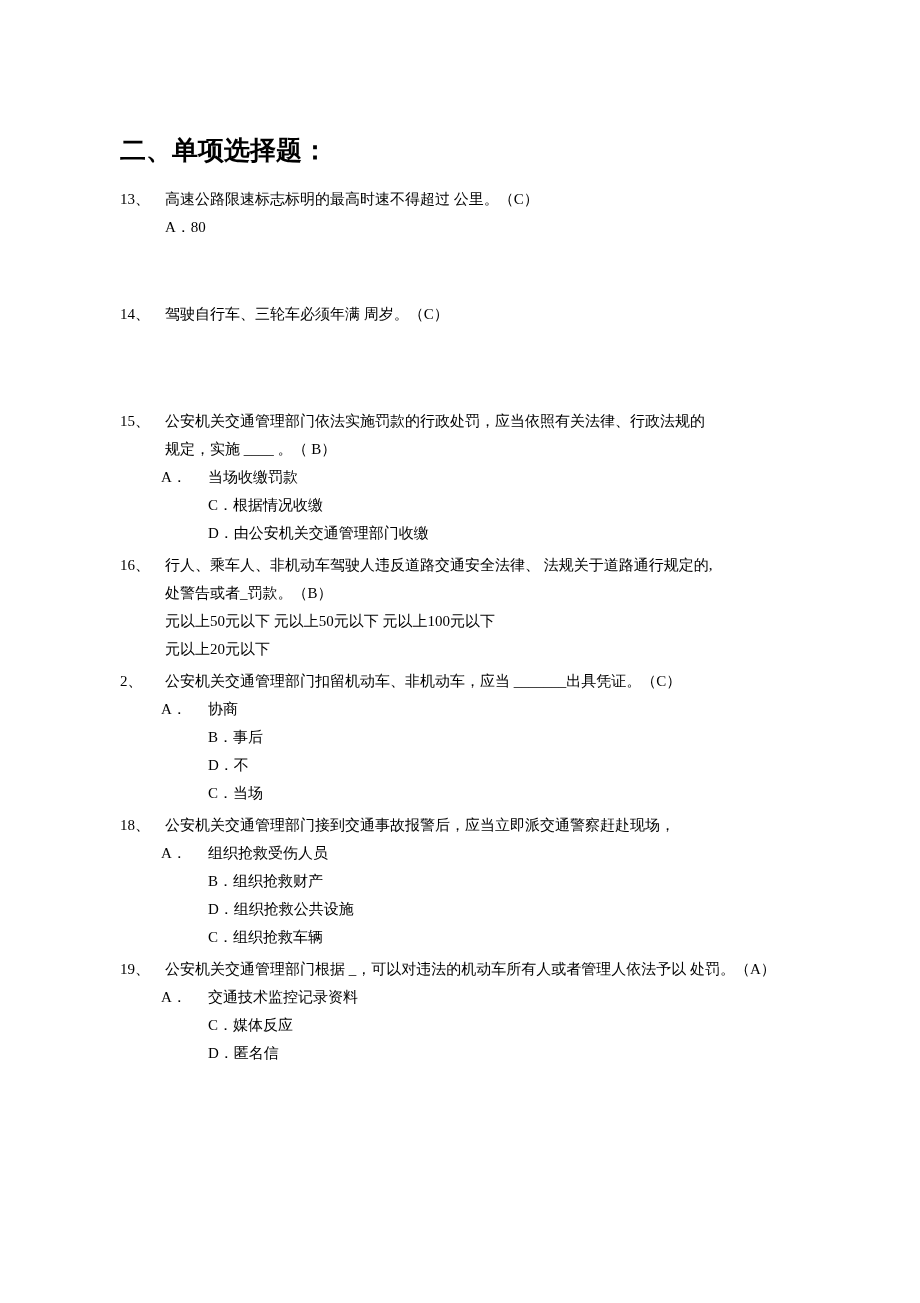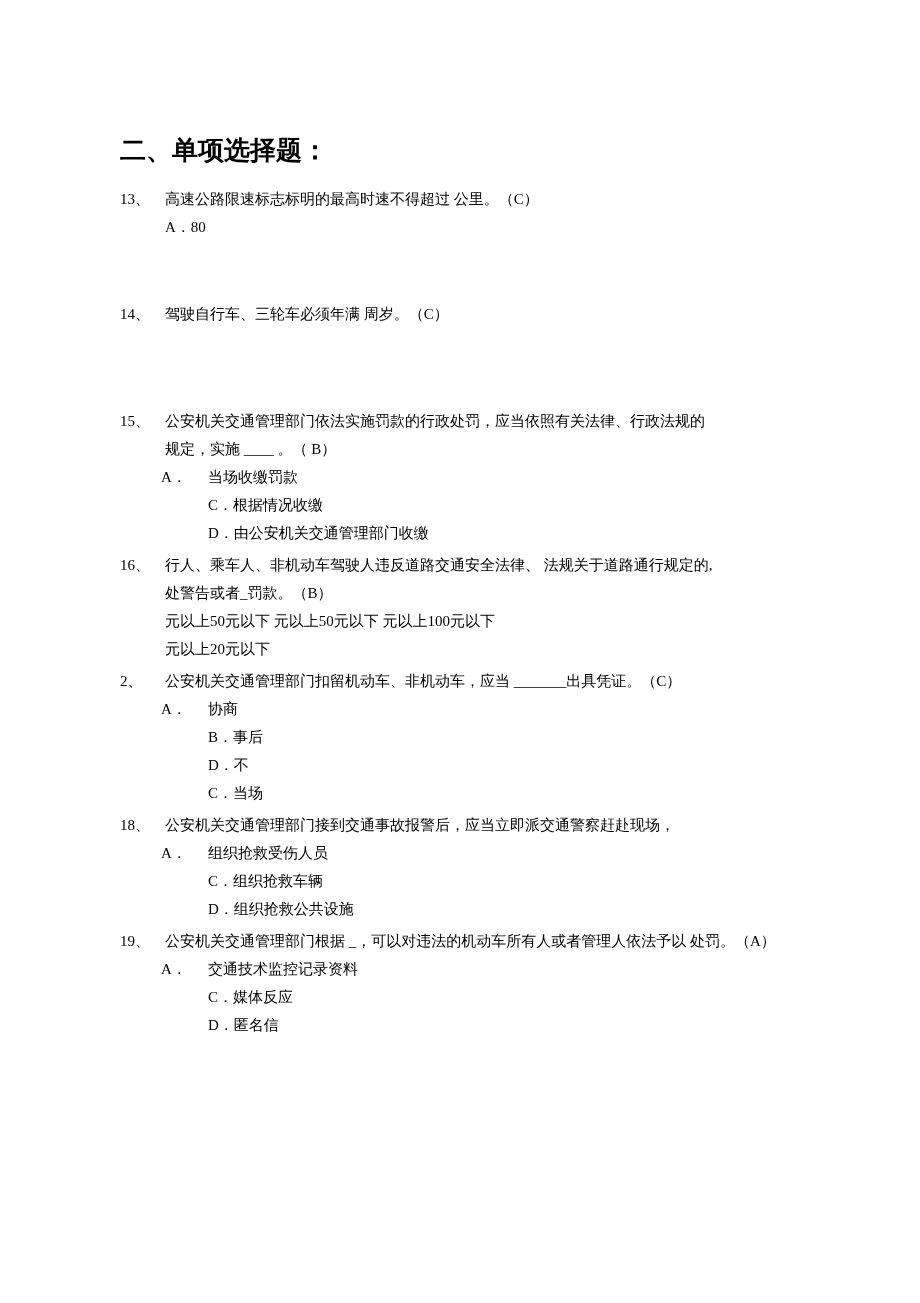--- a/index.html
+++ b/index.html
@@ -134,22 +134,23 @@
 
 <div class="question">
   <div class="q-header">
     <div class="q-num">18、</div>
     <div class="q-text">公安机关交通管理部门接到交通事故报警后，应当立即派交通警察赶赴现场，</div>
   </div>
   <div class="option-first">
     <span class="opt-letter">A．</span>
     <span>组织抢救受伤人员</span>
   </div>
+  <div class="option-sub">B．组织抢救财产</div>
+  <div class="option-sub">D．组织抢救公共设施</div>
   <div class="option-sub">C．组织抢救车辆</div>
-  <div class="option-sub">D．组织抢救公共设施</div>
 </div>
 
 <div class="question">
   <div class="q-header">
     <div class="q-num">19、</div>
     <div class="q-text">公安机关交通管理部门根据 _，可以对违法的机动车所有人或者管理人依法予以 处罚。（A）</div>
   </div>
   <div class="option-first">
     <span class="opt-letter">A．</span>
     <span>交通技术监控记录资料</span>

